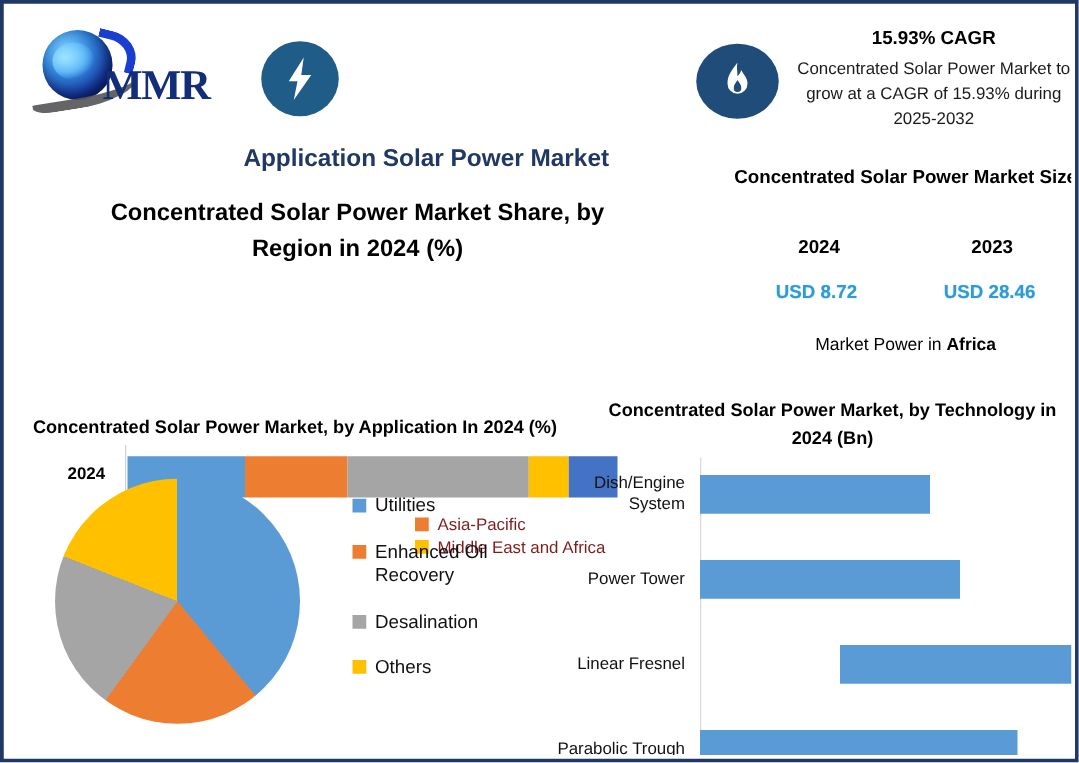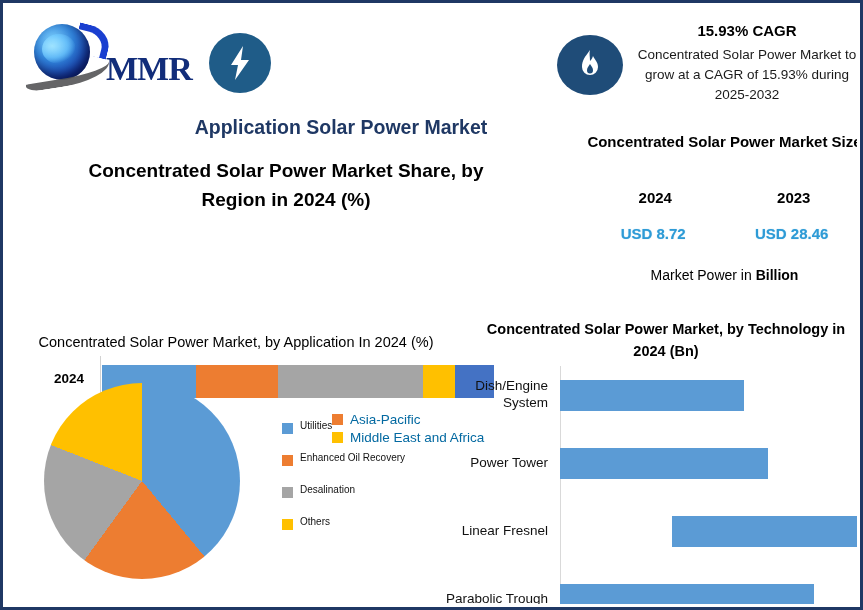--- a/index.html
+++ b/index.html
@@ -51,21 +51,20 @@
     border-top:7px solid #1a3fd0;
     border-right:7px solid #1a3fd0;
     border-radius:0 70% 0 0;
     transform:rotate(14deg);
   }
   .mmr-text {
     position:absolute; left:60px; top:30px;
     font-family:"Liberation Serif", serif;
     font-weight:bold; font-size:34px; letter-spacing:-1px;
     color:#122d7a;
-    margin-left:24px;
   }
 
   .bolt-badge {
     position:absolute; left:203px; top:27px; width:62px; height:60px;
     background:#1F5C88; border-radius:50%;
   }
   .flame-badge {
     position:absolute; left:551px; top:29px; width:66px; height:60px;
     background:#1F4C78; border-radius:50%;
   }
@@ -105,21 +104,21 @@
   .stack {
     position:absolute; left:86px; top:209px; width:392px; height:33px;
     display:flex;
   }
   .stack > div { height:100%; }
 
   .region-legend {
     position:absolute; left:98px; top:256px; width:400px;
     display:grid; grid-template-columns:218px 190px;
     row-gap:3px;
-    font-size:13.5px; color:#0369a1;
+    font-size:13.5px; color:#7f1d1d;
   }
   .lg { display:flex; align-items:center; gap:7px; }
   .sw { width:11px; height:11px; flex:0 0 11px; }
 
   
   .size-sec { position:absolute; left:580px; top:125px; width:277px; height:170px; }
   .size-title {
     position:absolute; left:0; top:0; width:277px; text-align:center;
     font-size:15px; font-weight:bold; line-height:1.5; color:#000;
   }
@@ -137,29 +136,29 @@
   .size-foot {
     position:absolute; left:0; top:136px; width:277px; text-align:center;
     font-size:14px; color:#000;
   }
   .size-foot b { font-weight:bold; }
 
   
   .pie-sec { position:absolute; left:8px; top:325px; width:450px; height:280px; }
   .pie-title {
     position:absolute; left:12px; top:0; width:420px; text-align:center;
-    font-size:14.5px; font-weight:normal; line-height:1.55; color:#000;
+    font-size:14.5px; font-weight:bold; line-height:1.55; color:#000;
   }
   .pie {
     position:absolute; left:30px; top:52px; width:196px; height:196px;
     border-radius:50%;
   }
   .pie-legend {
-    position:absolute; left:268px; top:88px; width:175px;
-    font-size:10px; color:#111;
+    position:absolute; left:268px; top:64px; width:175px;
+    font-size:15px; color:#111;
   }
   .pie-legend .lg { align-items:flex-start; margin-bottom:17px; line-height:1.3; }
   .pie-legend .sw { margin-top:4px; }
 
   
   .tech-sec { position:absolute; left:430px; top:312px; width:427px; height:295px; }
   .tech-title {
     position:absolute; left:40px; top:0; width:380px; text-align:center;
     font-size:14.5px; font-weight:bold; line-height:1.55; color:#000;
   }
@@ -253,21 +252,21 @@
     <div class="size-title">Concentrated Solar Power Market Size</div>
     <div class="size-years">
       <span>2024</span>
       <span>2023</span>
     </div>
     <div class="size-vals">
       <span>USD 8.72</span>
       <span>USD 28.46</span>
     </div>
     <div class="size-foot">
-      <span>Market Power in </span><b>Billion</b>
+      <span>Market Power in </span><b>Africa</b>
     </div>
   </div>
 
   <div class="pie-sec">
     <div class="pie-title">Concentrated Solar Power Market, by Application In 2024 (%)</div>
     <div class="pie" style="background:conic-gradient(#5B9BD5 0deg 140.4deg, #ED7D31 140.4deg 216deg, #A5A5A5 216deg 291.6deg, #FFC000 291.6deg 360deg);"></div>
 
     <div class="pie-legend">
       <div class="lg">
         <span class="sw" style="background:#5B9BD5"></span>

